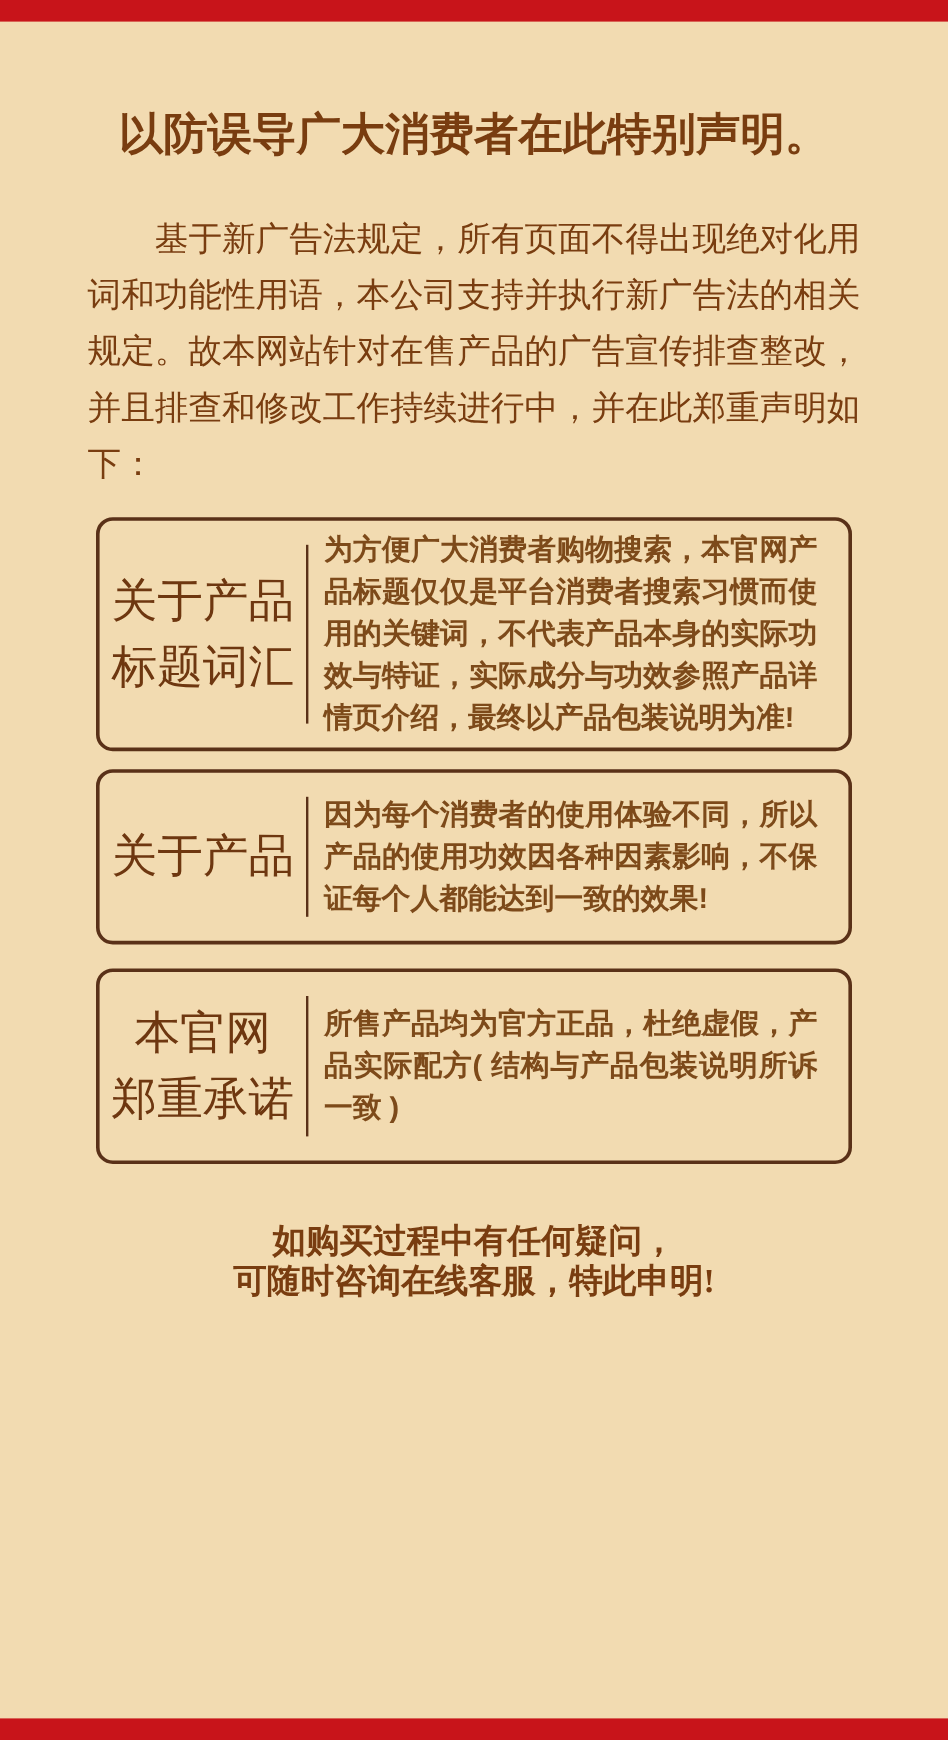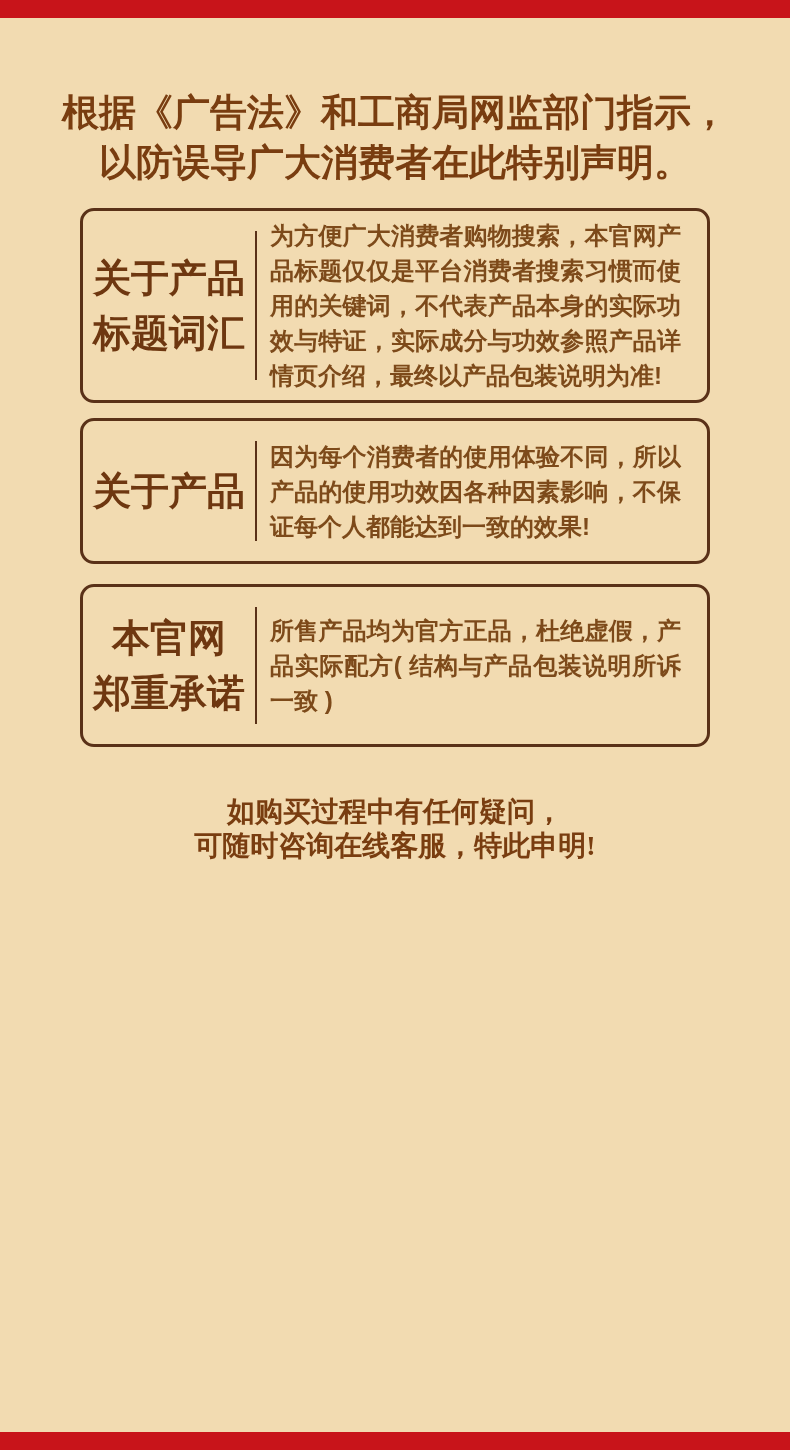--- a/index.html
+++ b/index.html
@@ -61,21 +61,21 @@
     display:flex;
     align-items:center;
   }
   .notice-box.b1{height:195px;margin-bottom:15px;}
   .notice-box.b2{height:146px;margin-bottom:20px;}
   .notice-box.b3{height:163px;}
 
   .box-heading{
     flex:0 0 172px;
     text-align:center;
-    font-weight:bold;
+    font-weight:normal;
     font-size:38px;
     line-height:55px;
     color:#6e3710;
   }
   .heading-line{display:block;}
   .box-divider{
     flex:0 0 2px;
     width:2px;
     align-self:stretch;
     background:#5a3118;
@@ -103,25 +103,25 @@
   .footer-line{display:block;}
 </style>
 </head>
 <body>
 
 <div class="page">
 
   <div class="red-bar top"></div>
 
   <h1 class="statement-title" style="margin:0;">
-    <span class="title-line">根据《广告法》和工商局网监部门指示，</span>
     <span class="title-line">以防误导广大消费者在此特别声明。</span>
   </h1>
 
   <div class="para-wrap">
+    <p class="para p1">基于新广告法规定，所有页面不得出现绝对化用词和功能性用语，本公司支持并执行新广告法的相关规定。故本网站针对在售产品的广告宣传排查整改，并且排查和修改工作持续进行中，并在此郑重声明如下：</p>
   </div>
 
   <div class="boxes">
 
     <div class="notice-box b1">
       <div class="box-heading">
         <span class="heading-line">关于产品</span>
         <span class="heading-line">标题词汇</span>
       </div>
       <div class="box-divider"></div>

